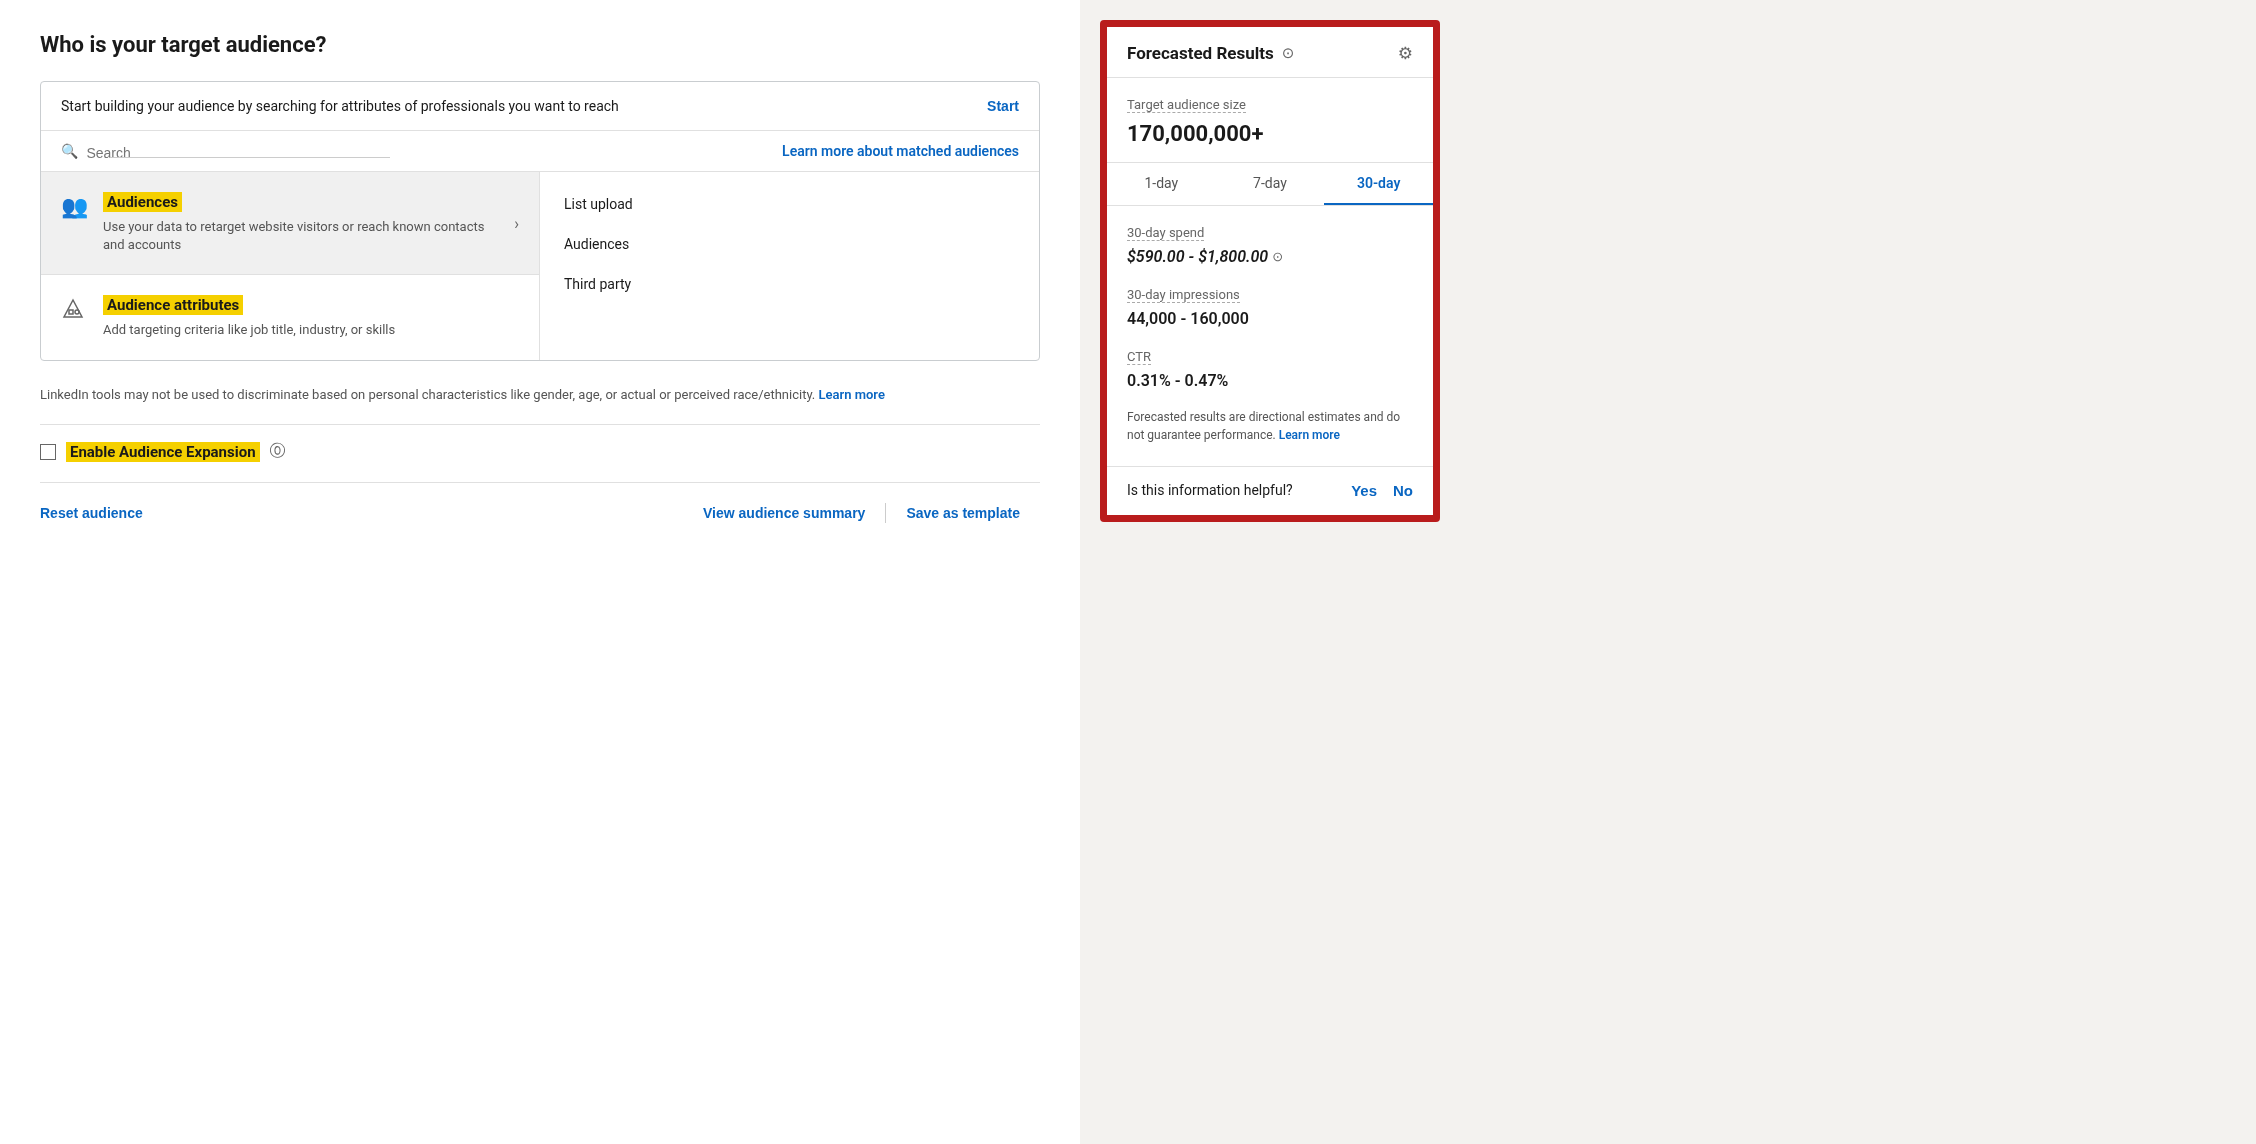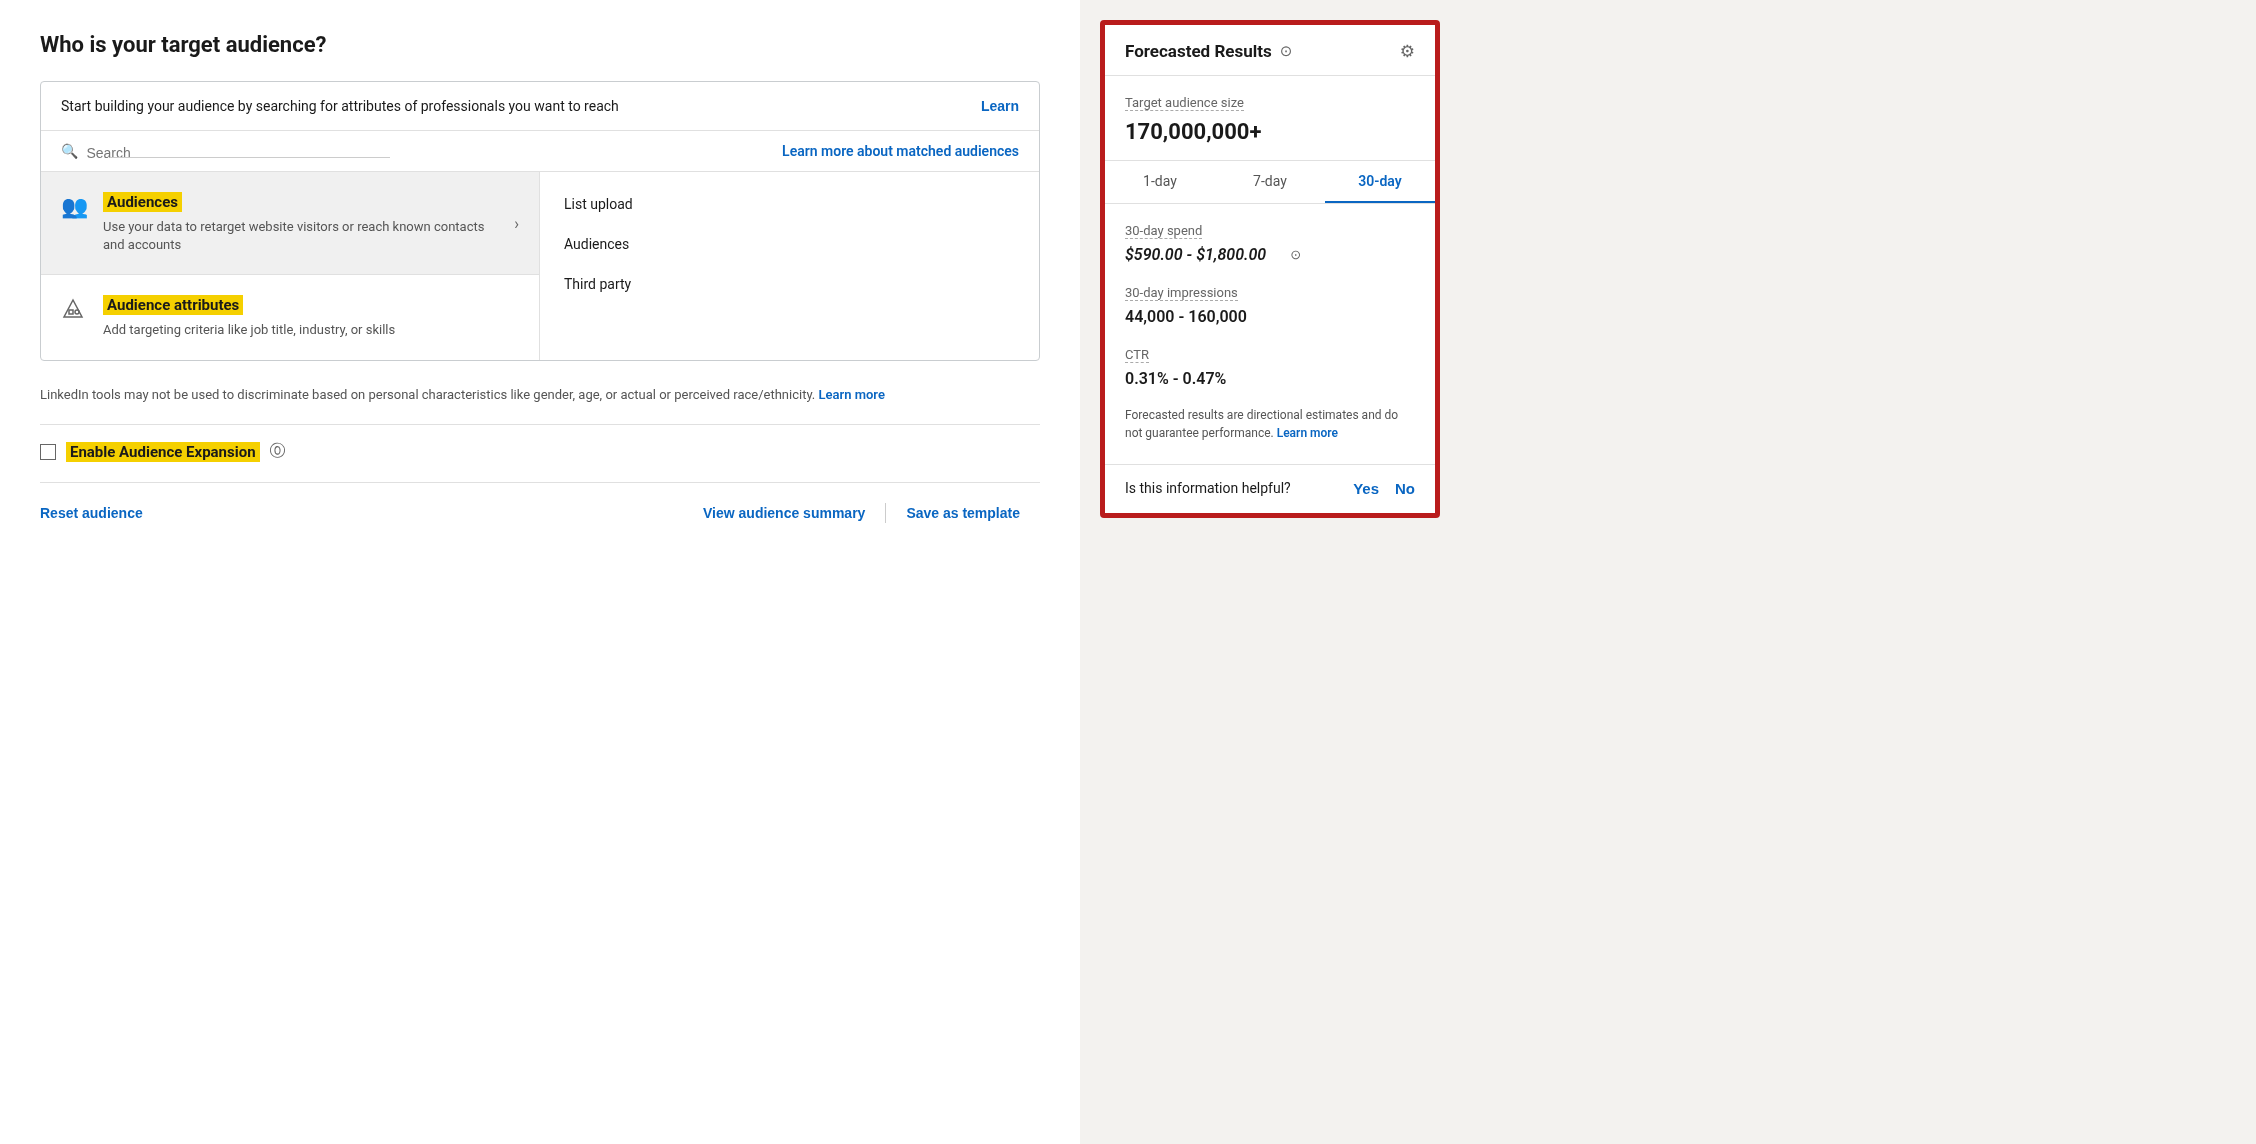--- a/index.html
+++ b/index.html
@@ -234,21 +234,21 @@
 
     
     .right-panel {
       width: 380px;
       background: #f3f2ef;
       padding: 20px;
       flex-shrink: 0;
     }
     .forecasted-card {
       background: #fff;
-      border: 5px solid #b91c1c;
+      border: 7px solid #b91c1c;
       border-radius: 4px;
       overflow: hidden;
     }
     .forecasted-header {
       display: flex;
       justify-content: space-between;
       align-items: center;
       padding: 16px 20px 14px 20px;
       border-bottom: 1px solid #e0e0e0;
     }
@@ -380,21 +380,21 @@
 </head>
 <body>
 
 <div class="main-content">
   <h1 class="page-title">Who is your target audience?</h1>
 
   <div class="audience-panel">
 
     <div class="audience-header">
       <span class="audience-header-text">Start building your audience by searching for attributes of professionals you want to reach</span>
-      <button class="close-btn">Learn</button>
+      <button class="close-btn">Start</button>
     </div>
 
     <div class="search-row">
       <div class="search-input-wrapper">
         <span class="search-icon-char">🔍</span>
         <div style="display:flex; flex-direction:column;">
           <input class="search-input" type="text" placeholder="Search" style="">
           <div class="search-underline"></div>
         </div>
       </div>
@@ -477,21 +477,21 @@
     <div class="tabs-section">
       <div class="tab-item">1-day</div>
       <div class="tab-item">7-day</div>
       <div class="tab-item active">30-day</div>
     </div>
 
     <div class="metrics-section">
 
       <div class="metric-block">
         <div class="metric-label">30-day spend</div>
-        <div style="display:flex; align-items:center; gap:24px;">
+        <div style="display:flex; align-items:center; gap:4px;">
           <span class="metric-value italic">$590.00 - $1,800.00</span>
           <span class="question-icon" style="font-size:13px;">⊙</span>
         </div>
       </div>
 
       <div class="metric-block">
         <div class="metric-label">30-day impressions</div>
         <div class="metric-value">44,000 - 160,000</div>
       </div>
 

